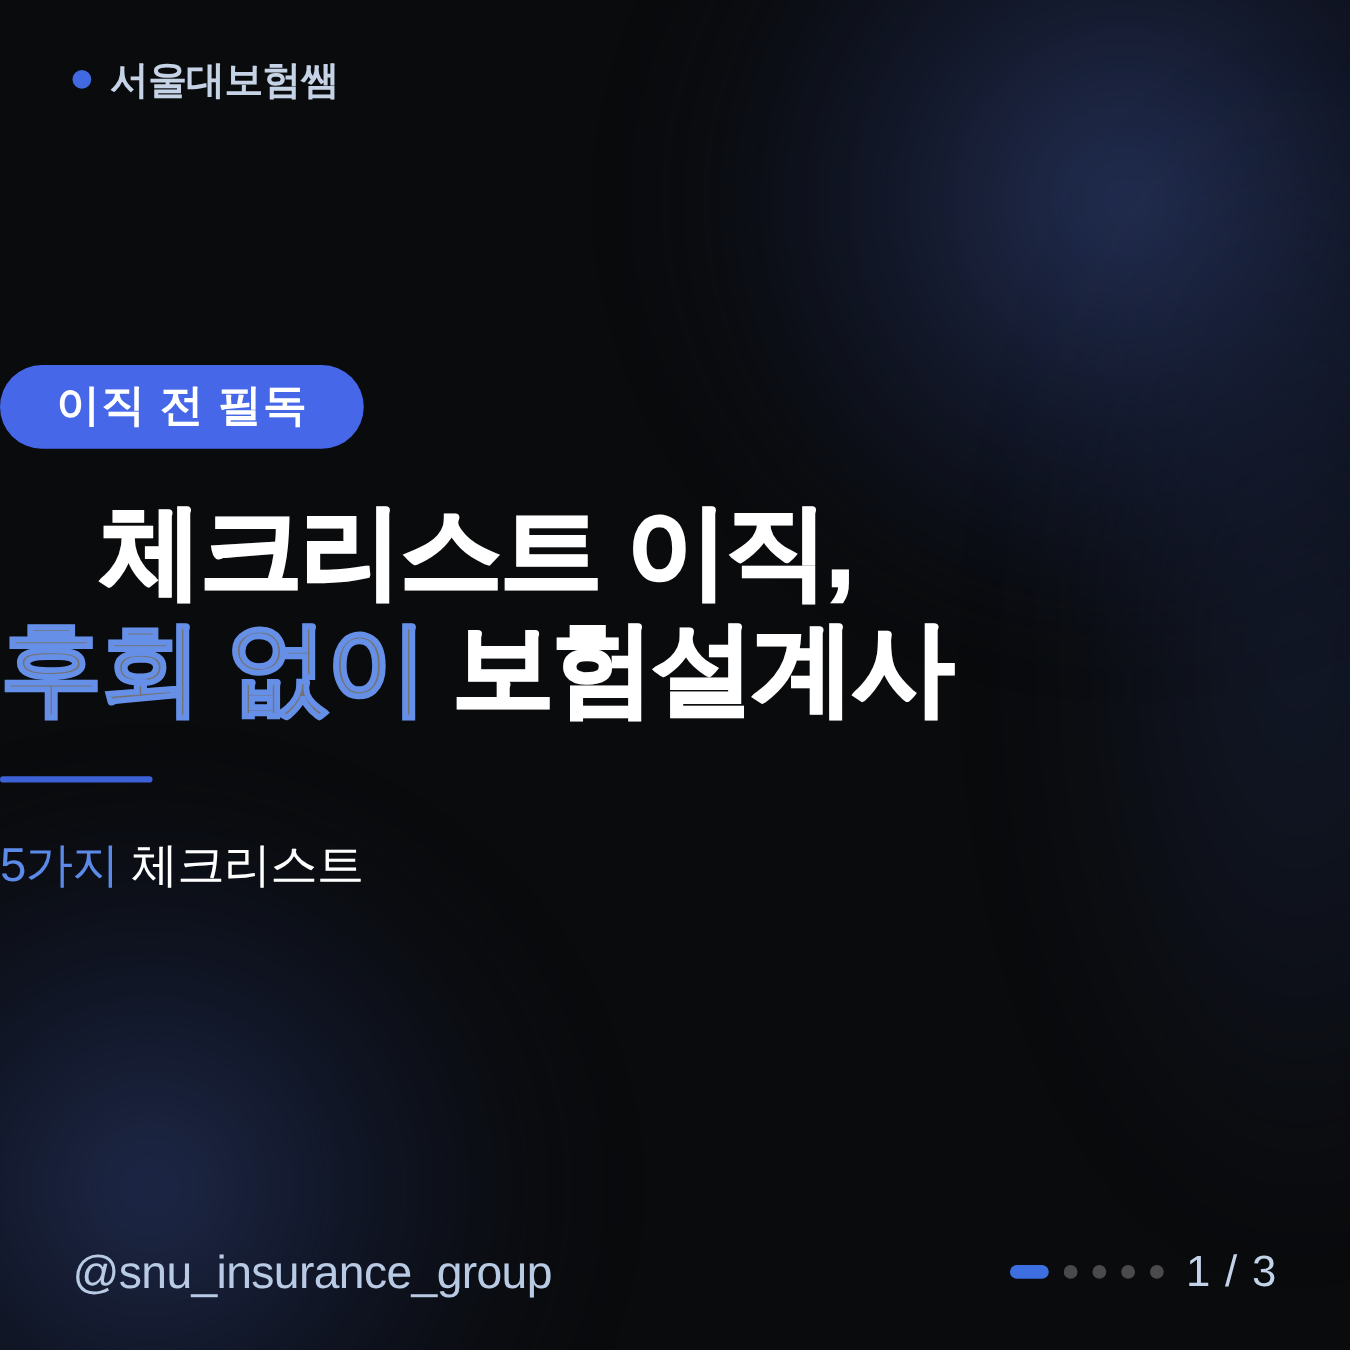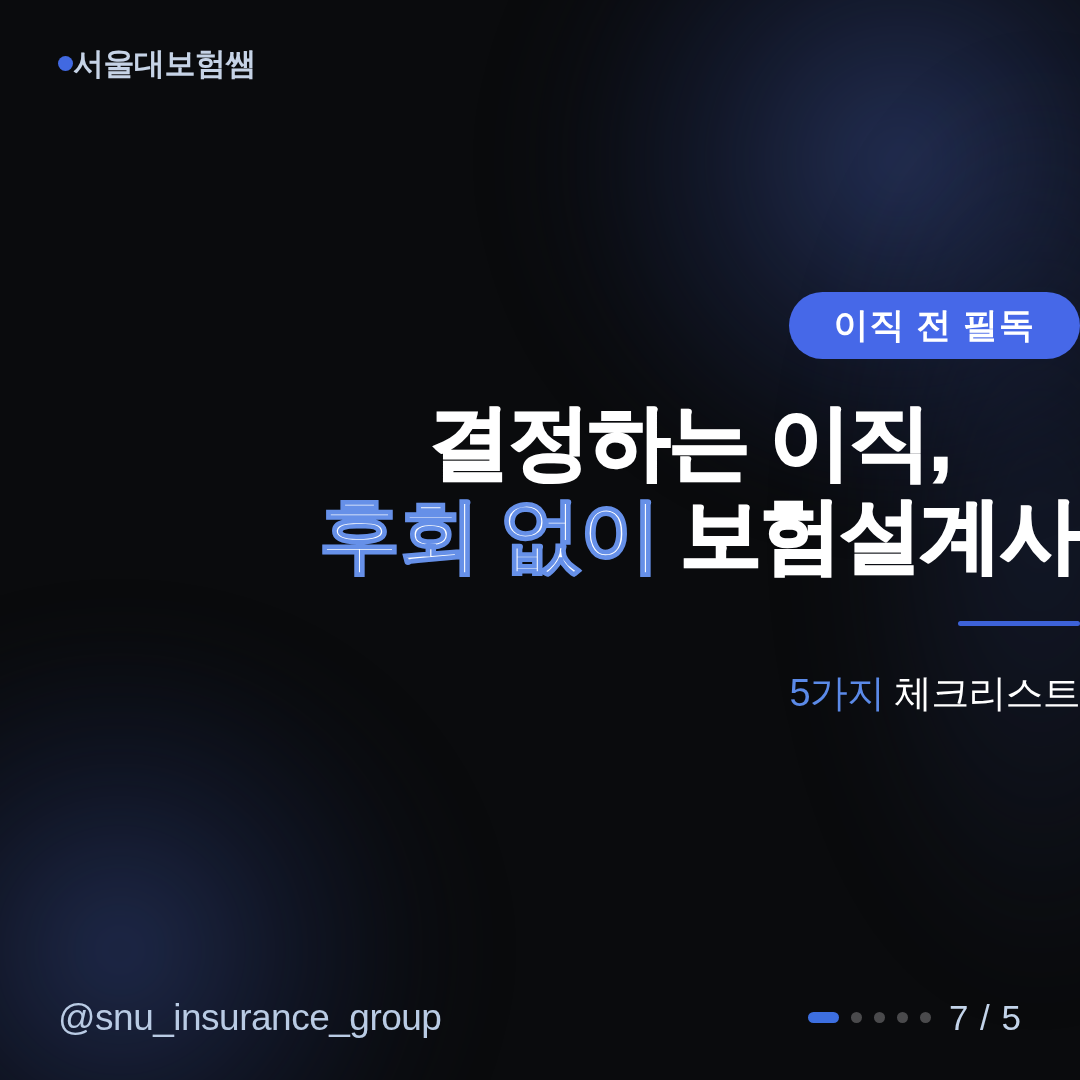--- a/index.html
+++ b/index.html
@@ -46,40 +46,40 @@
     right:-170px; top:80px;
     background:radial-gradient(ellipse at 50% 50%,
                 rgba(26,35,64,0.55) 0%,
                 rgba(10,11,13,0) 72%);
     filter:blur(40px);
   }
 
   
   #brand {
     position:absolute; left:58px; top:48px;
-    display:flex; align-items:center; 
+    display:flex; align-items:center; gap:15px;
   }
   #brand-dot {
     width:15px; height:15px; border-radius:50%;
     background:#4169e1;
     flex:none;
   }
   #brand-name {
     font-size:31px;
     font-weight:bold;
     color:#c6d3e6;
     letter-spacing:-0.5px;
     line-height:1;
   }
 
   
   #center {
     position:absolute;
     left:0; right:0; top:292px;
-    display:flex; flex-direction:column; align-items:flex-end;
+    display:flex; flex-direction:column; align-items:flex-start;
   }
 
   #badge {
     display:inline-block;
     background:#4668e8;
     color:#ffffff;
     font-size:35px;
     font-weight:bold;
     letter-spacing:1px;
     padding:15px 45px 17px;
@@ -93,24 +93,23 @@
     font-weight:bold;
     font-size:82px;
     line-height:1.13;
     letter-spacing:-2px;
     color:#ffffff;
     -webkit-text-stroke:2.1px currentColor;
     text-shadow:0 0 1px currentColor;
   }
   #headline .ln { display:block; white-space:nowrap; }
   #headline .hl {
-    color:#ffffff;
+    color:#737373;
     -webkit-text-stroke:2.1px #6690e8;
     text-shadow:0 0 1px #6690e8;
-    margin-left:20px;
   }
 
   #divider {
     margin-top:40px;
     width:122px; height:5px;
     background:#3d62d8;
     border-radius:3px;
   }
 
   #subtitle {
@@ -165,38 +164,38 @@
   <div id="brand">
     <span id="brand-dot"></span>
     <span id="brand-name">서울대보험쌤</span>
   </div>
 
   <div id="center">
 
     <div id="badge">이직 전 필독</div>
 
     <div id="headline">
-      <span class="ln">결정하는 이직,</span>
+      <span class="ln">체크리스트 이직,</span>
       <span class="ln"><span class="hl">후회 없이</span> <span>보험설계사</span></span>
     </div>
 
     <div id="divider"></div>
 
     <div id="subtitle"><span class="hl">5가지</span> <span>체크리스트</span></div>
 
   </div>
 
   <div id="footer">
     <div id="handle">@snu_insurance_group</div>
 
     <div id="pager">
       <div id="dots">
           <span class="dot active"></span>
           <span class="dot"></span>
           <span class="dot"></span>
           <span class="dot"></span>
           <span class="dot"></span>
         </div>
-      <div id="counter">7 / 5</div>
+      <div id="counter">1 / 3</div>
     </div>
   </div>
 
 </div>
 
 </body></html>

